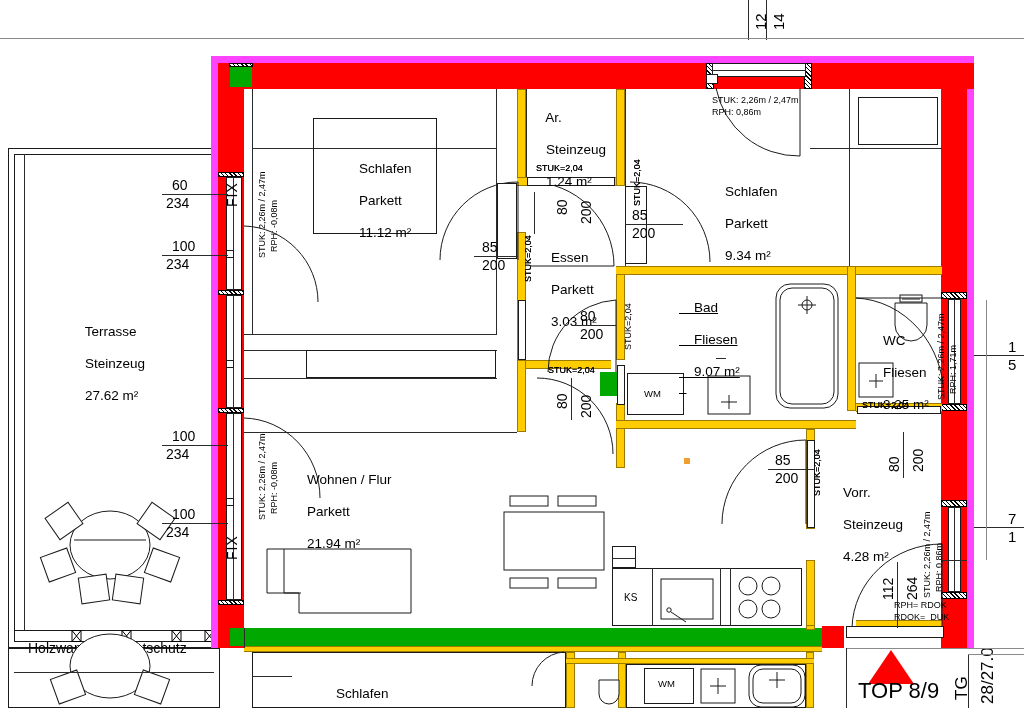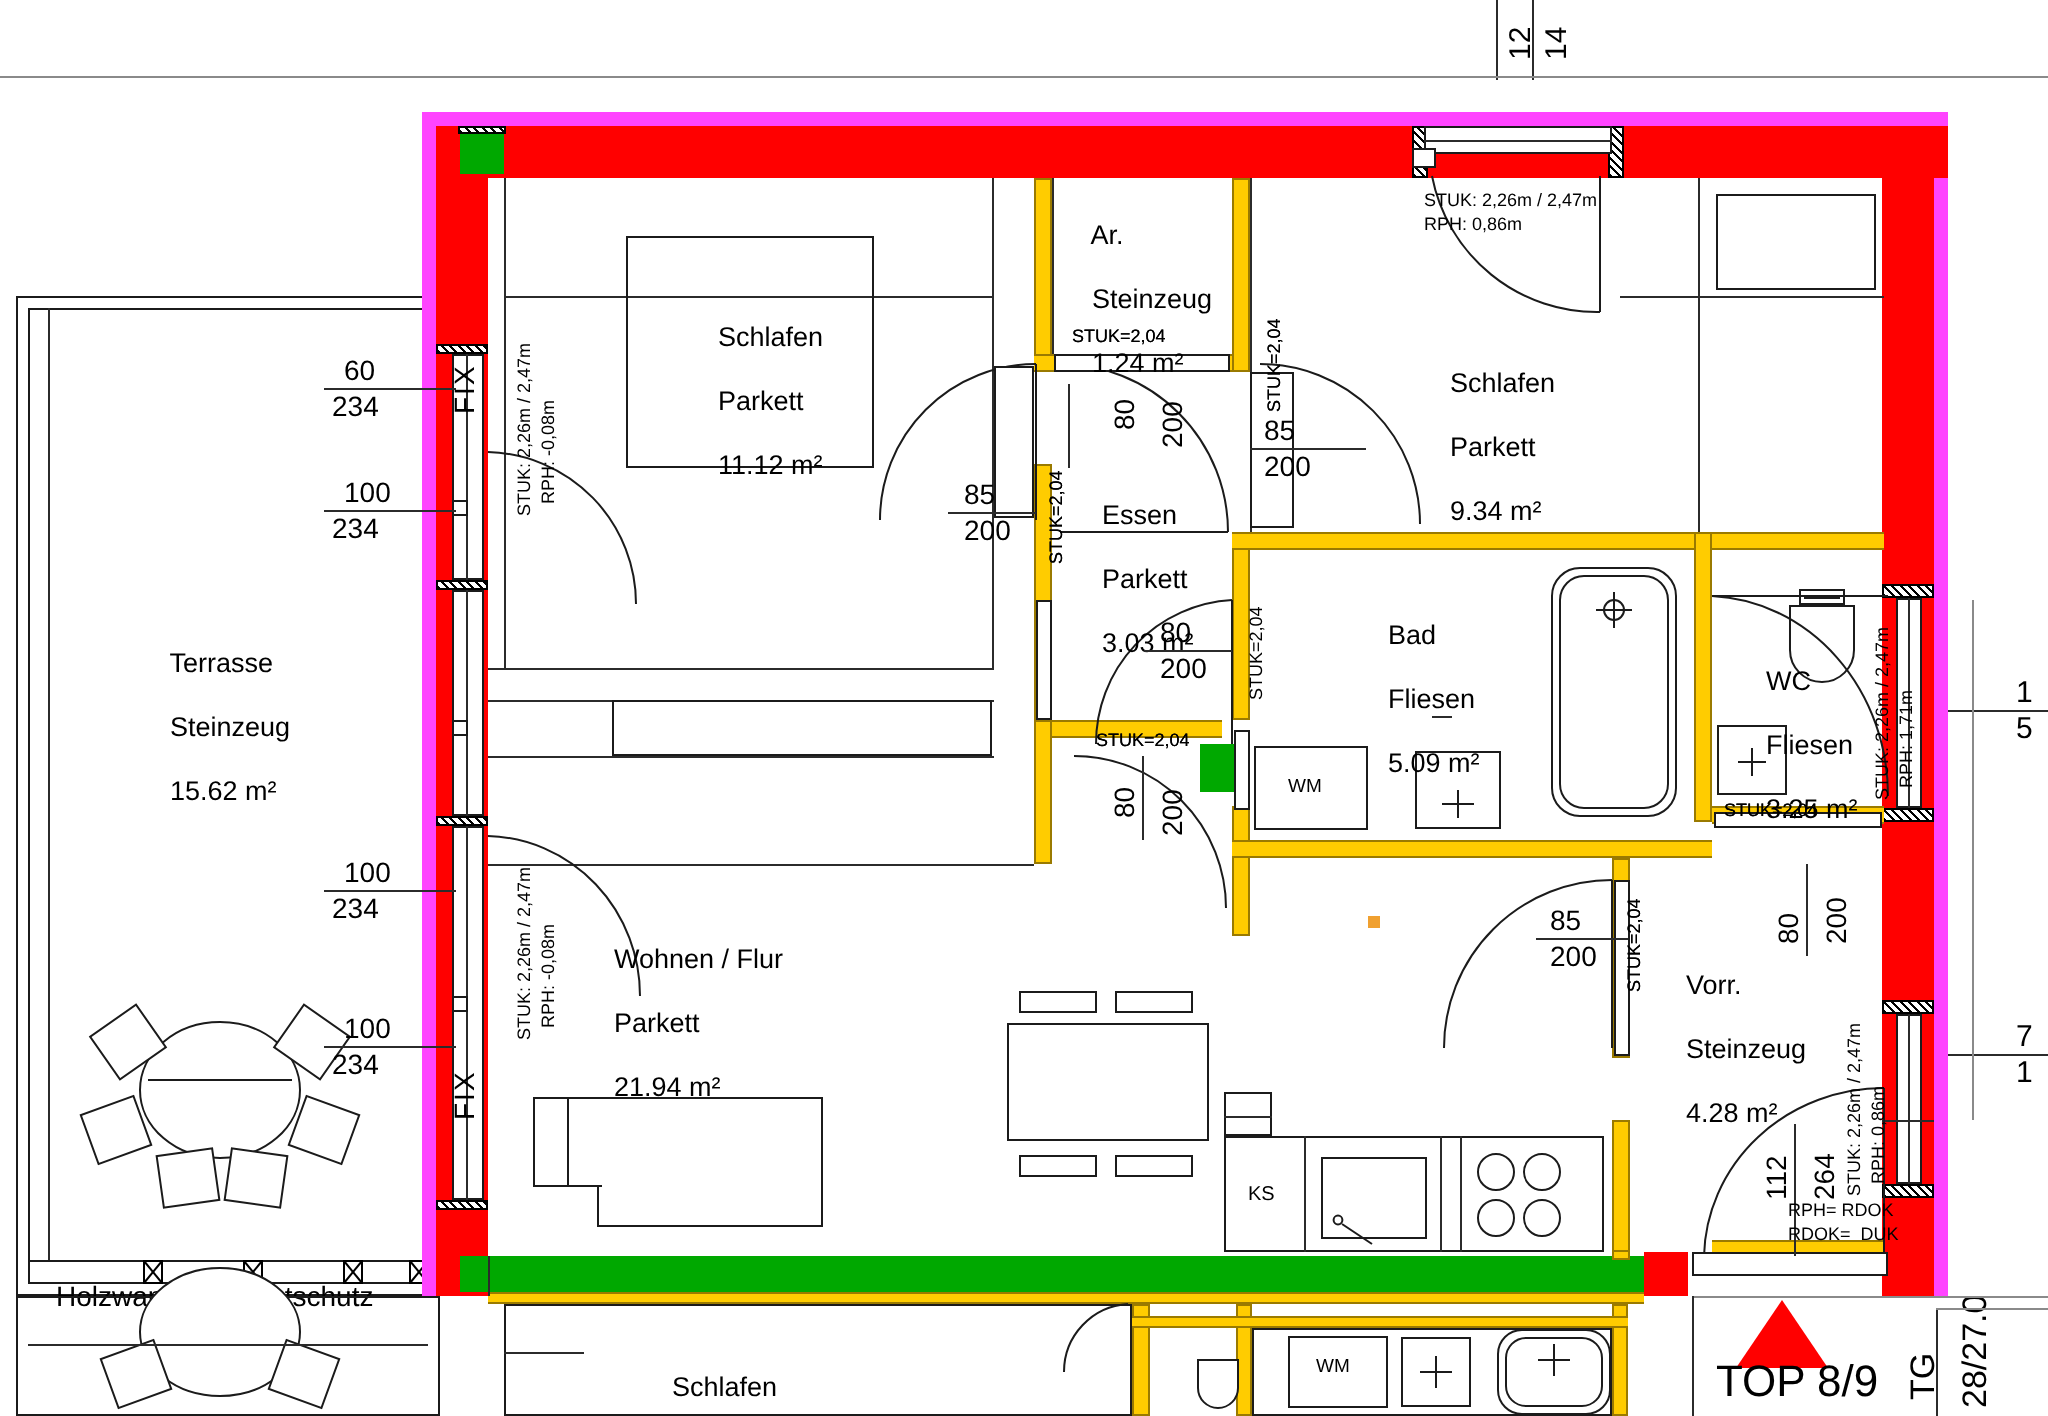--- a/index.html
+++ b/index.html
@@ -72,21 +72,21 @@
       <ellipse cx="70" cy="6" rx="40" ry="32"></ellipse>
       <rect x="14" y="14" width="28" height="26" transform="rotate(-20 28 27)"></rect>
       <rect x="98" y="14" width="28" height="26" transform="rotate(20 112 27)"></rect>
     </g>
   </svg>
   <div class="thin" style="left:14px;top:672px;width:200px;height:1px;"></div>
 
   <div class="txt rm" style="left:70px;top:308px;">
     <span>Terrasse</span><br>
     <span>Steinzeug</span><br>
-    <span>15.62 m²</span>
+    <span>27.62 m²</span>
   </div>
 
   <div class="wallM" style="left:211px;top:56px;width:763px;height:7px;"></div>
   <div class="wallM" style="left:211px;top:56px;width:7px;height:592px;"></div>
   <div class="wallM" style="left:967px;top:56px;width:7px;height:592px;"></div>
 
   <div class="wallR" style="left:218px;top:63px;width:756px;height:26px;"></div>
 
   <div class="wallR" style="left:218px;top:63px;width:26px;height:585px;"></div>
 
@@ -344,24 +344,24 @@
     <span>Parkett</span><br>
     <span>9.34 m²</span>
   </div>
 
   <div class="txt rm" style="left:536px;top:234px;">
     <span>Essen</span><br>
     <span>Parkett</span><br>
     <span>3.03 m²</span>
   </div>
 
-  <div class="txt rm" style="left:679px;top:294px;">
+  <div class="txt rm" style="left:679px;top:284px;text-decoration:underline;">
     <span>Bad</span><br>
     <span>Fliesen</span><br>
-    <span>5.09 m²</span>
+    <span>9.07 m²</span>
   </div>
 
   <div class="txt rm" style="left:868px;top:317px;">
     <span>WC</span><br>
     <span>Fliesen</span><br>
     <span>3.25 m²</span>
   </div>
 
   <div class="txt rm" style="left:292px;top:456px;">
     <span>Wohnen / Flur</span><br>

